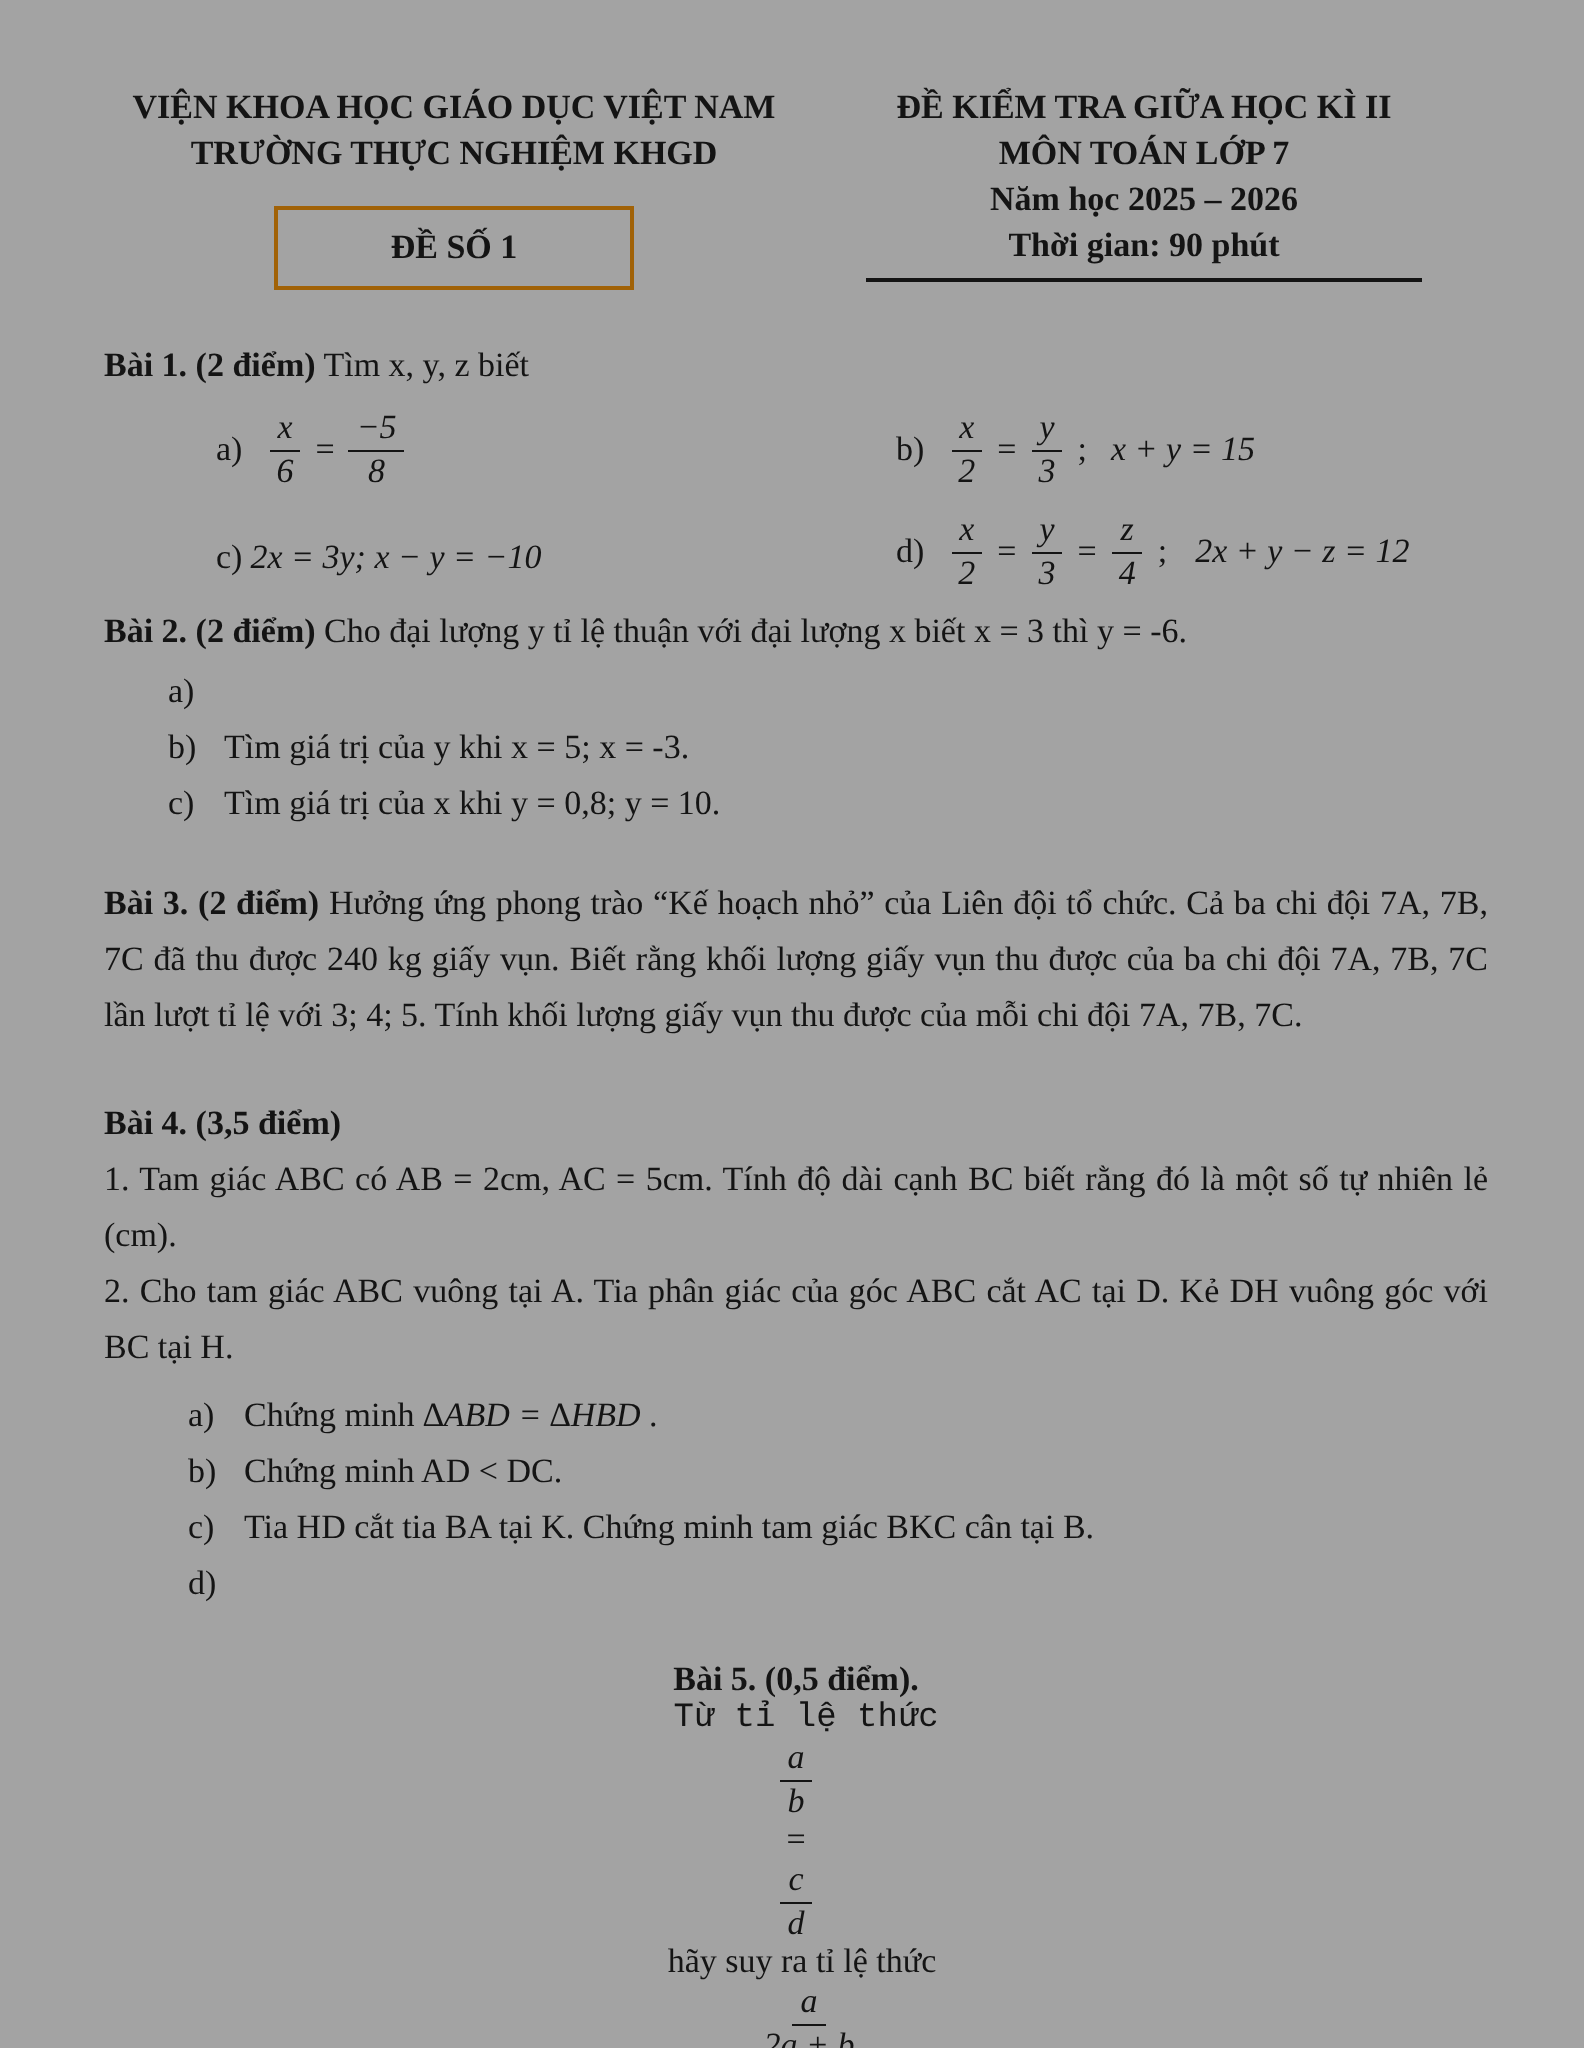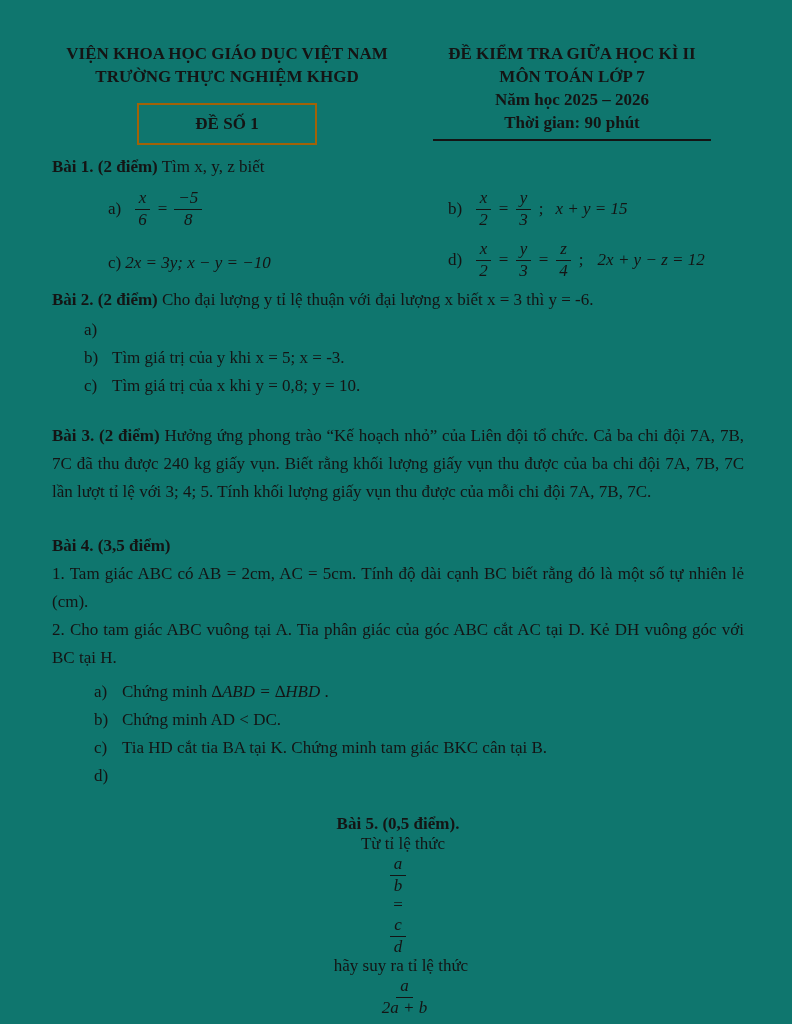--- a/index.html
+++ b/index.html
@@ -1,20 +1,20 @@
 <!DOCTYPE html>
 <html lang="vi"><head>
 <meta charset="utf-8">
 <style>
   html, body { margin:0; padding:0; background:#e8e8e8; }
   .page {
     position:relative;
     width:792px; height:1024px;
     margin:0 auto;
-    background:#0f766e;
+    background:#a3a3a3;
     color:#141414;
     font-family:"Liberation Serif", "DejaVu Serif", serif;
     font-size:17px;
     box-sizing:border-box;
     padding:42px 48px 0 52px;
     overflow:hidden;
   }
   .bold { font-weight:bold; }
   .mi { font-style:italic; }
 
@@ -83,21 +83,21 @@
     </div>
     <div class="header-right">
       <div>ĐỀ KIỂM TRA GIỮA HỌC KÌ II</div>
       <div>MÔN TOÁN LỚP 7</div>
       <div>Năm học 2025 – 2026</div>
       <div>Thời gian: 90 phút</div>
       <div class="header-rule"></div>
     </div>
   </div>
 
-  <div class="section-heading" style="margin-top:8px;">
+  <div class="section-heading" style="margin-top:24px;">
     <span class="bold">Bài 1. (2 điểm)</span><span> Tìm x, y, z biết</span>
   </div>
 
   <div class="b1-grid">
 
     <div class="math-line">
       <span class="tag">a)</span>
       <span class="frac">
         <span class="num">x</span>
         <span class="den">6</span>
@@ -187,21 +187,21 @@
       <span class="tag">c)</span>
       <span>Tia HD cắt tia BA tại K. Chứng minh tam giác BKC cân tại B.</span>
     </div>
     <div class="item-row">
       <span class="tag">d)</span>
     </div>
   </div>
 
   <div class="b5-line">
     <span class="bold">Bài 5. (0,5 điểm).</span>
-    <span style="margin-left:10px;">Từ tỉ lệ thức</span>
+    <span style="margin-left:10px;font-family:Liberation Mono, monospace;">Từ tỉ lệ thức</span>
     <span class="frac">
       <span class="num">a</span>
       <span class="den">b</span>
     </span>
     <span>=</span>
     <span class="frac">
       <span class="num">c</span>
       <span class="den">d</span>
     </span>
     <span style="margin-left:6px;">hãy suy ra tỉ lệ thức</span>

